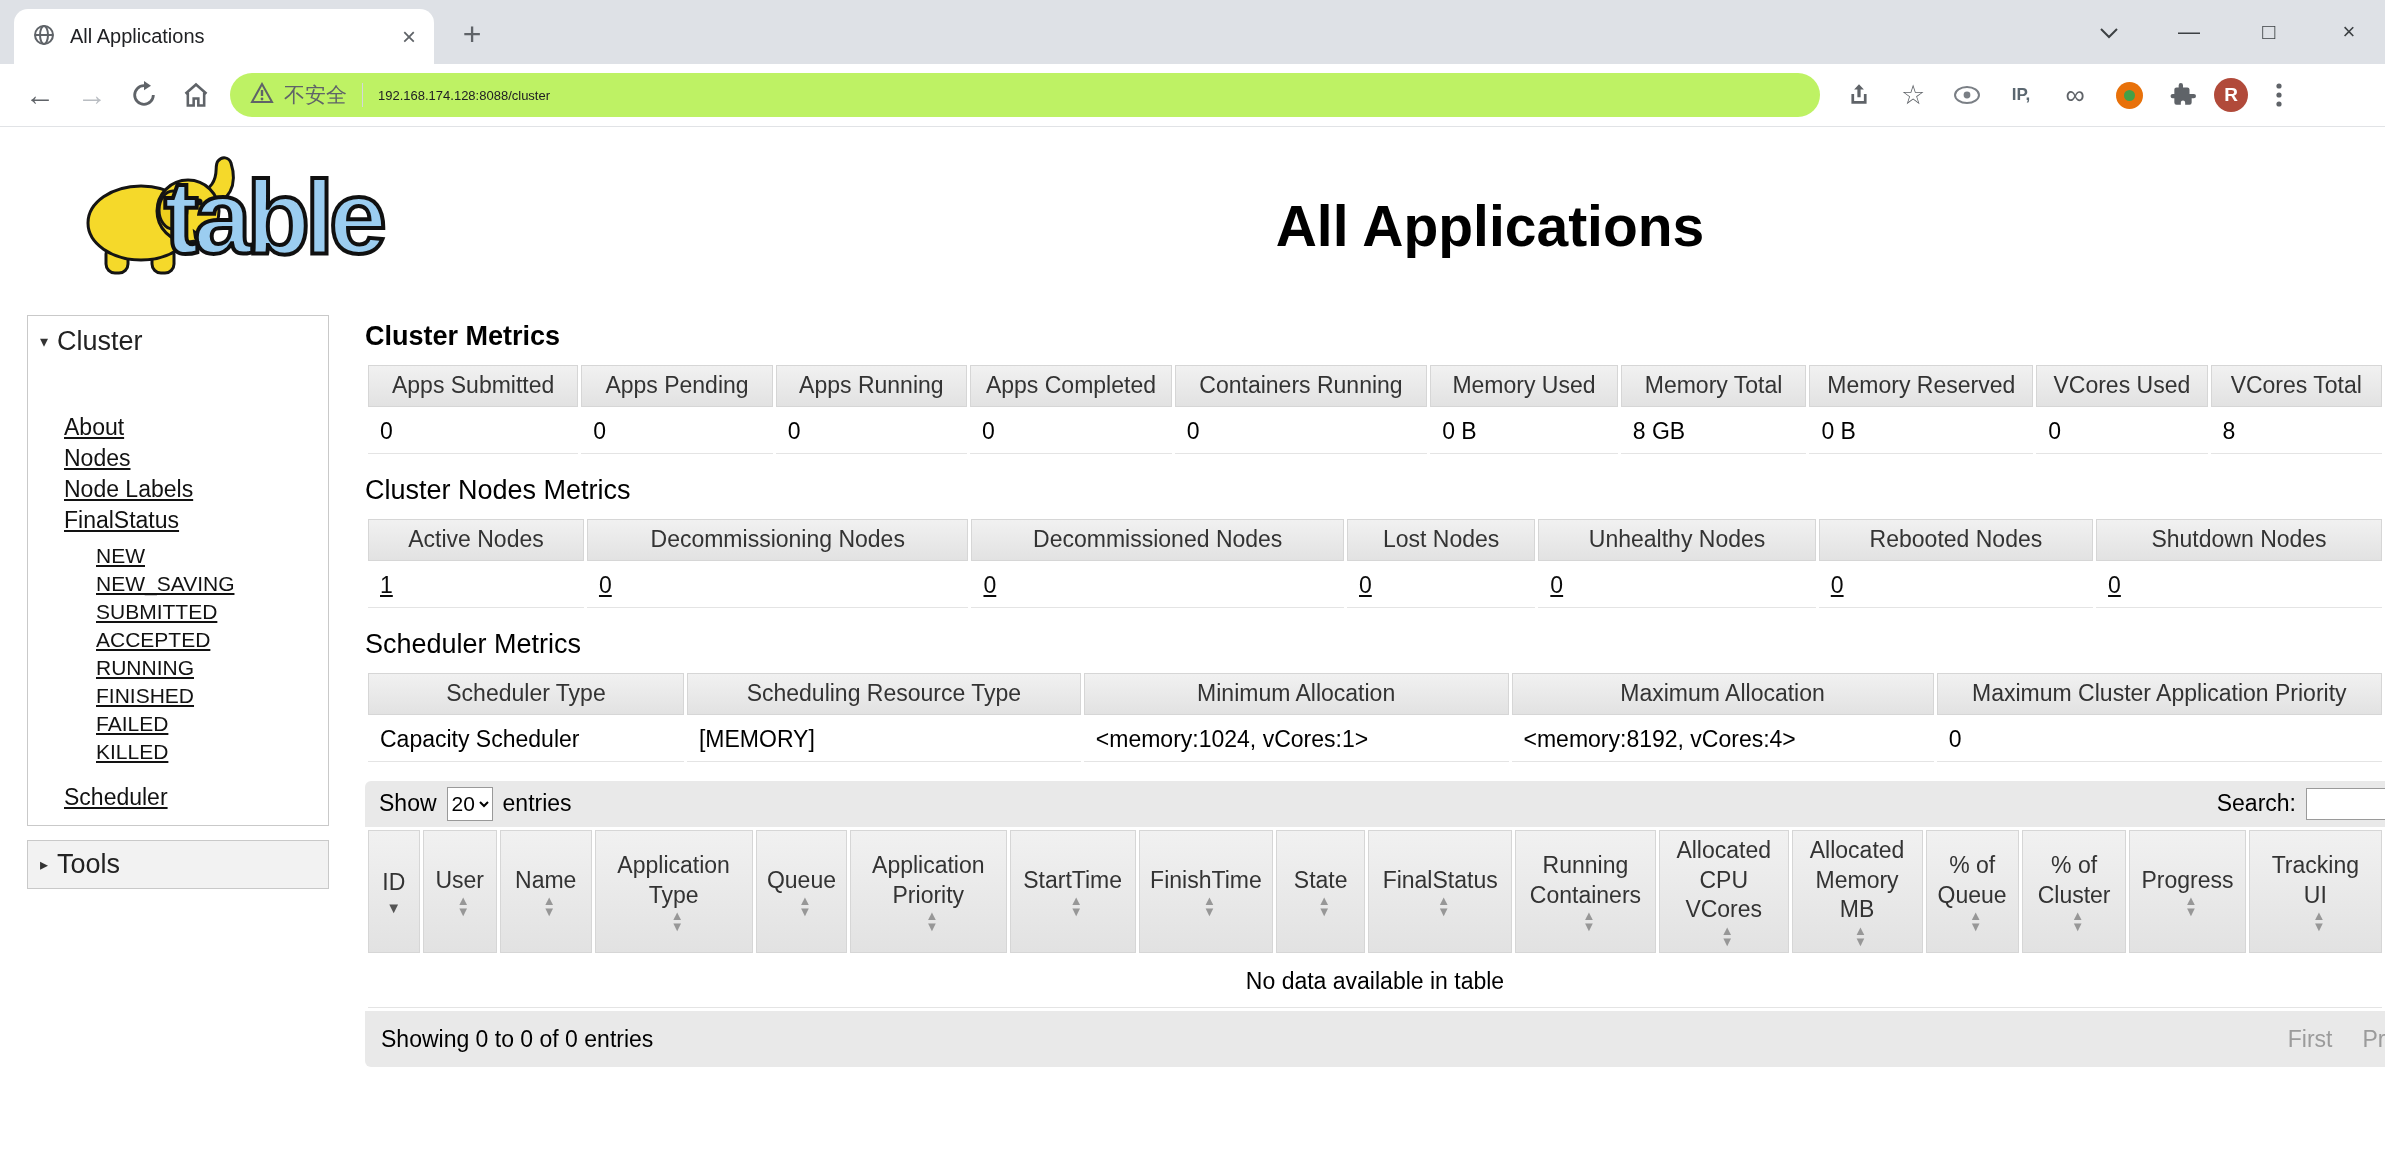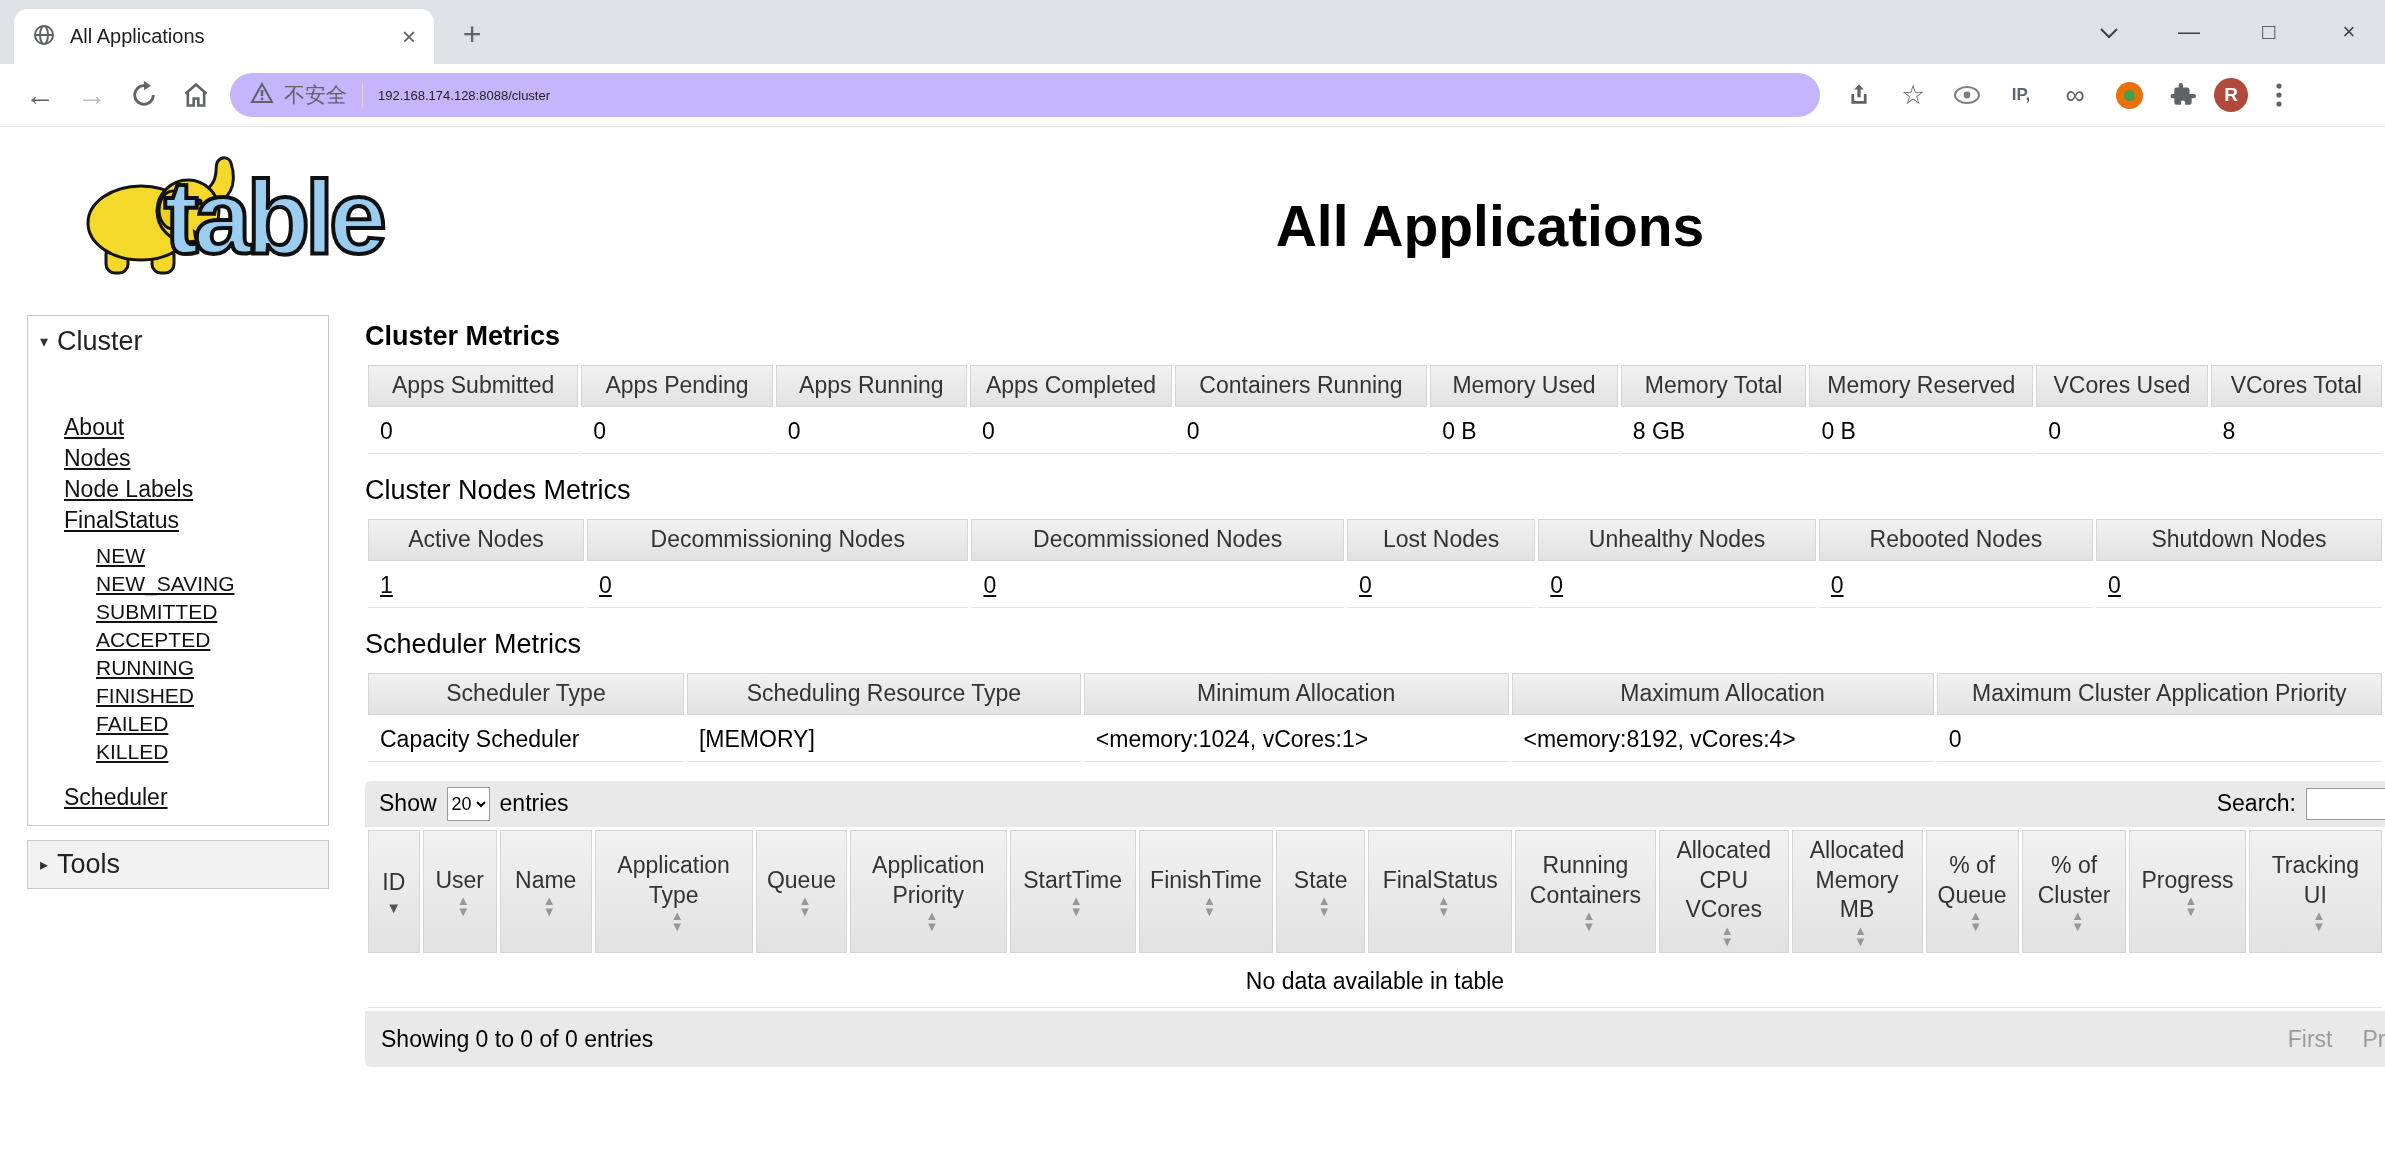--- a/index.html
+++ b/index.html
@@ -15,21 +15,21 @@
   .newtab { position:absolute; left:450px; bottom:8px; width:44px; height:44px; font-size:32px;
             color:#5f6368; display:flex; align-items:center; justify-content:center; }
   .winctl { position:absolute; right:10px; top:0; height:64px; display:flex; align-items:center; gap:28px; }
   .winbtn { width:52px; text-align:center; font-size:22px; color:#3c4043; }
 
   .toolbar { height:63px; background:#fff; border-bottom:1px solid #e1e3e6;
              display:flex; align-items:center; padding:0 14px; }
   .nav-ic { width:52px; height:52px; display:flex; align-items:center; justify-content:center;
             font-size:30px; color:#5f6368; }
   .nav-ic.disabled { color:#b9bdc2; }
-  .omnibox { margin-left:8px; width:1590px; height:44px; border-radius:22px; background:#c4b5fd;
+  .omnibox { margin-left:8px; width:1590px; height:44px; border-radius:22px; background:#bef264;
              display:flex; align-items:center; padding:0 20px; }
   .sec-label { color:#5f6368; font-size:21px; margin-left:10px; }
   .om-div { width:1px; height:24px; background:#d4d7db; margin:0 15px; }
   .url { color:#202124; font-size:13px; white-space:nowrap; }
   .tb-right { display:flex; align-items:center; margin-left:16px; gap:8px; }
   .tb-icon { width:46px; height:46px; display:flex; align-items:center; justify-content:center;
              font-size:27px; color:#5f6368; }
   .badge-ip { font-size:17px; font-weight:bold; color:#5b6770; }
   .adblock { width:27px; height:27px; border-radius:50%; background:#e8710a; position:relative; }
   .adblock::after { content:""; position:absolute; inset:8px; border-radius:50%; background:#43a047; }
@@ -72,21 +72,21 @@
   a.val { color:#0b0b0b; text-decoration:underline; cursor:pointer; }
 
   .th-wrap { display:flex; align-items:center; justify-content:center; flex-wrap:wrap; }
   .sort { display:inline-flex; flex-direction:column; margin-left:7px; }
   .sort span { font-size:13px; line-height:11px; color:#979797; }
   .th-id { display:flex; flex-direction:column; align-items:center; }
   .caret-desc { font-size:15px; color:#555; line-height:14px; margin-top:4px; }
 
   .dt-bar { background:#e9e9e9; border-radius:6px 6px 0 0; height:46px; width:2215px;
             display:flex; align-items:center; padding:0 14px; margin-top:16px; font-size:23px; }
-  select.pagesize { margin:0 10px; font-size:18px; height:34px; border:1px solid #999; background:#fff; }
+  select.pagesize { margin:0 10px; font-size:21px; height:34px; border:1px solid #999; background:#fff; }
   .search-wrap { margin-left:auto; display:flex; align-items:center; }
   .search-input { margin-left:10px; width:260px; height:32px; border:1px solid #9a9a9a; background:#fff;
                   font-size:21px; padding:0 6px; }
 
   .nodata { text-align:center !important; font-size:23px; padding:12px !important; }
 
   .dt-foot { background:#e9e9e9; border-radius:0 0 6px 6px; height:56px; width:2215px;
              display:flex; align-items:center; padding:0 16px; font-size:23px; }
   .pager { margin-left:auto; display:flex; gap:30px; padding-right:112px; color:#9b9b9b; }
 </style>

